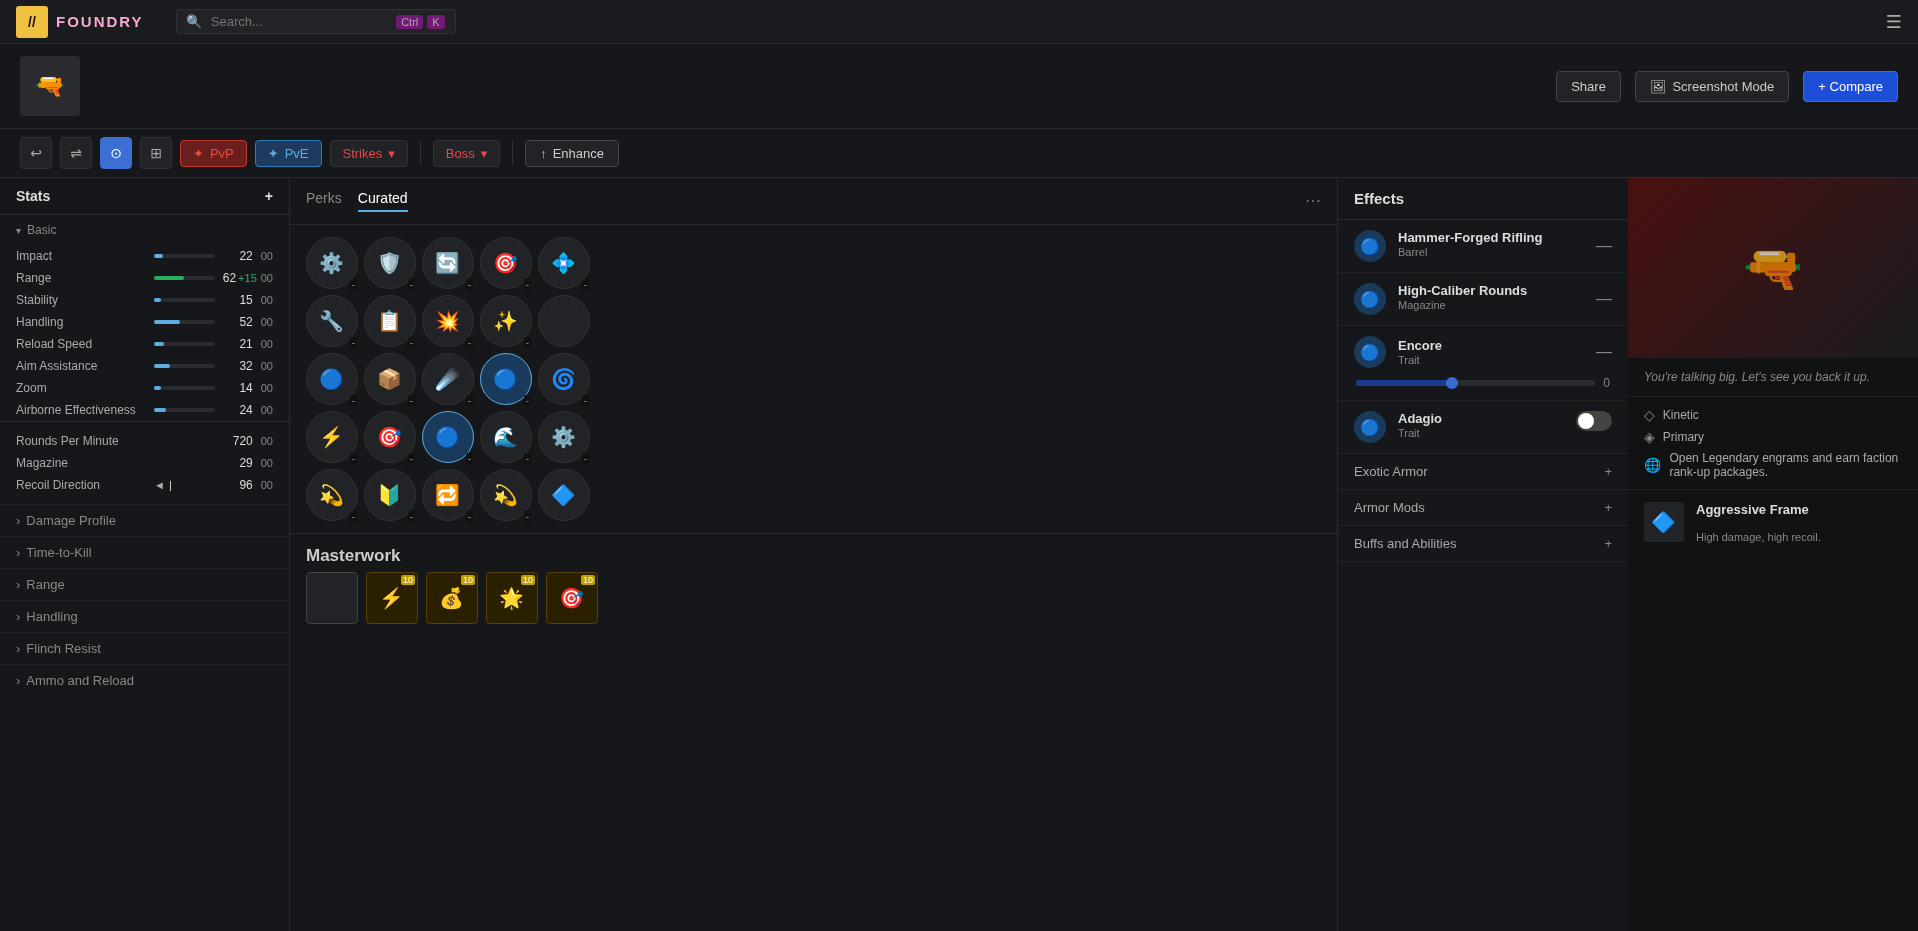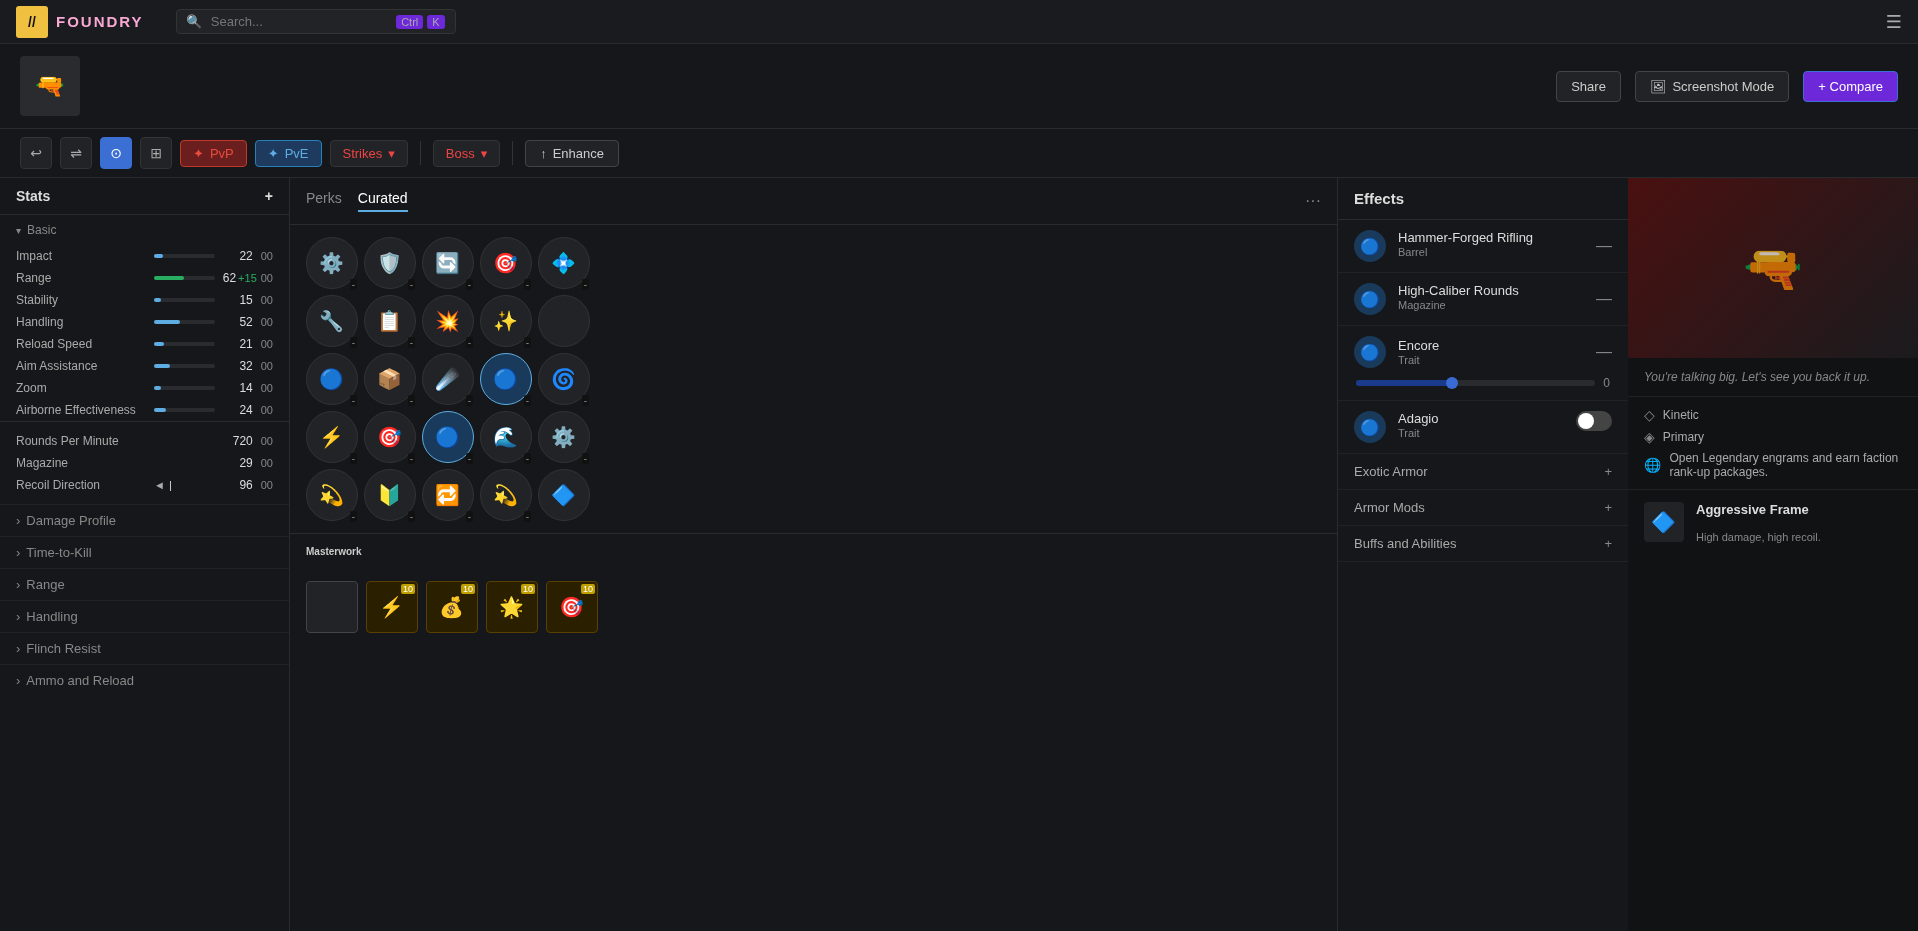--- a/index.html
+++ b/index.html
@@ -45,21 +45,21 @@
       gap: 8px;
       width: 280px;
     }
     .search-bar input {
       background: none; border: none; color: #ccc; outline: none; flex: 1; font-size: 13px;
     }
     .kbd-hint {
       display: flex; gap: 4px; align-items: center;
     }
     .kbd {
-      background: #6d28d9; border-radius: 3px; padding: 1px 5px; font-size: 11px; color: #aaa;
+      background: #701a75; border-radius: 3px; padding: 1px 5px; font-size: 11px; color: #aaa;
     }
     .nav-right {
       margin-left: auto;
       display: flex; align-items: center;
     }
     .hamburger {
       cursor: pointer; color: #aaa; font-size: 18px;
     }
 
     
@@ -87,21 +87,21 @@
     .weapon-actions {
       margin-left: auto;
       display: flex; gap: 14px; align-items: center;
     }
     .btn {
       display: flex; align-items: center; gap: 6px;
       padding: 7px 14px; border-radius: 4px; cursor: pointer;
       font-size: 13px; border: 1px solid #444; background: #222326; color: #ccc;
     }
     .btn.primary {
-      background: #6d28d9; border-color: #3b6fd4; color: #fff;
+      background: #1d4ed8; border-color: #3b6fd4; color: #fff;
     }
 
     
     .toolbar {
       background: #16171a;
       padding: 8px 20px;
       display: flex;
       align-items: center;
       gap: 8px;
       border-bottom: 1px solid #2a2b2e;
@@ -223,21 +223,21 @@
     .perk-item .perk-dash {
       position: absolute; bottom: -2px; right: 0;
       font-size: 10px; color: #888; background: #111; padding: 0 2px; border-radius: 2px;
     }
 
     
     .masterwork-section {
       border-top: 1px solid #2a2b2e;
       padding: 12px 16px;
     }
-    .masterwork-label { font-size: 10px; color: #ccc; margin-bottom: 24px; font-weight: 600; }
+    .masterwork-label { font-size: 17px; color: #ccc; margin-bottom: 6px; font-weight: 600; }
     .mw-grid {
       display: flex; gap: 8px; flex-wrap: wrap;
     }
     .mw-item {
       width: 52px; height: 52px;
       background: #2a2000;
       border-radius: 4px;
       display: flex; align-items: center; justify-content: center;
       cursor: pointer;
       border: 1px solid #5a4000;
@@ -271,21 +271,21 @@
       display: flex; gap: 12px; align-items: flex-start;
     }
     .effect-icon {
       width: 32px; height: 32px;
       background: #1a3a5c;
       border-radius: 50%;
       display: flex; align-items: center; justify-content: center;
       font-size: 16px; flex-shrink: 0;
     }
     .effect-info { flex: 1; }
-    .effect-name { color: #ddd; font-size: 13px; font-weight: 400; }
+    .effect-name { color: #ddd; font-size: 13px; font-weight: 700; }
     .effect-type { color: #888; font-size: 11px; margin-top: 1px; }
     .effect-minus { color: #888; cursor: pointer; font-size: 16px; align-self: center; }
 
     .trait-row {
       padding: 10px 16px;
       border-bottom: 1px solid #222;
     }
     .trait-top {
       display: flex; gap: 12px; align-items: center; margin-bottom: 8px;
     }

